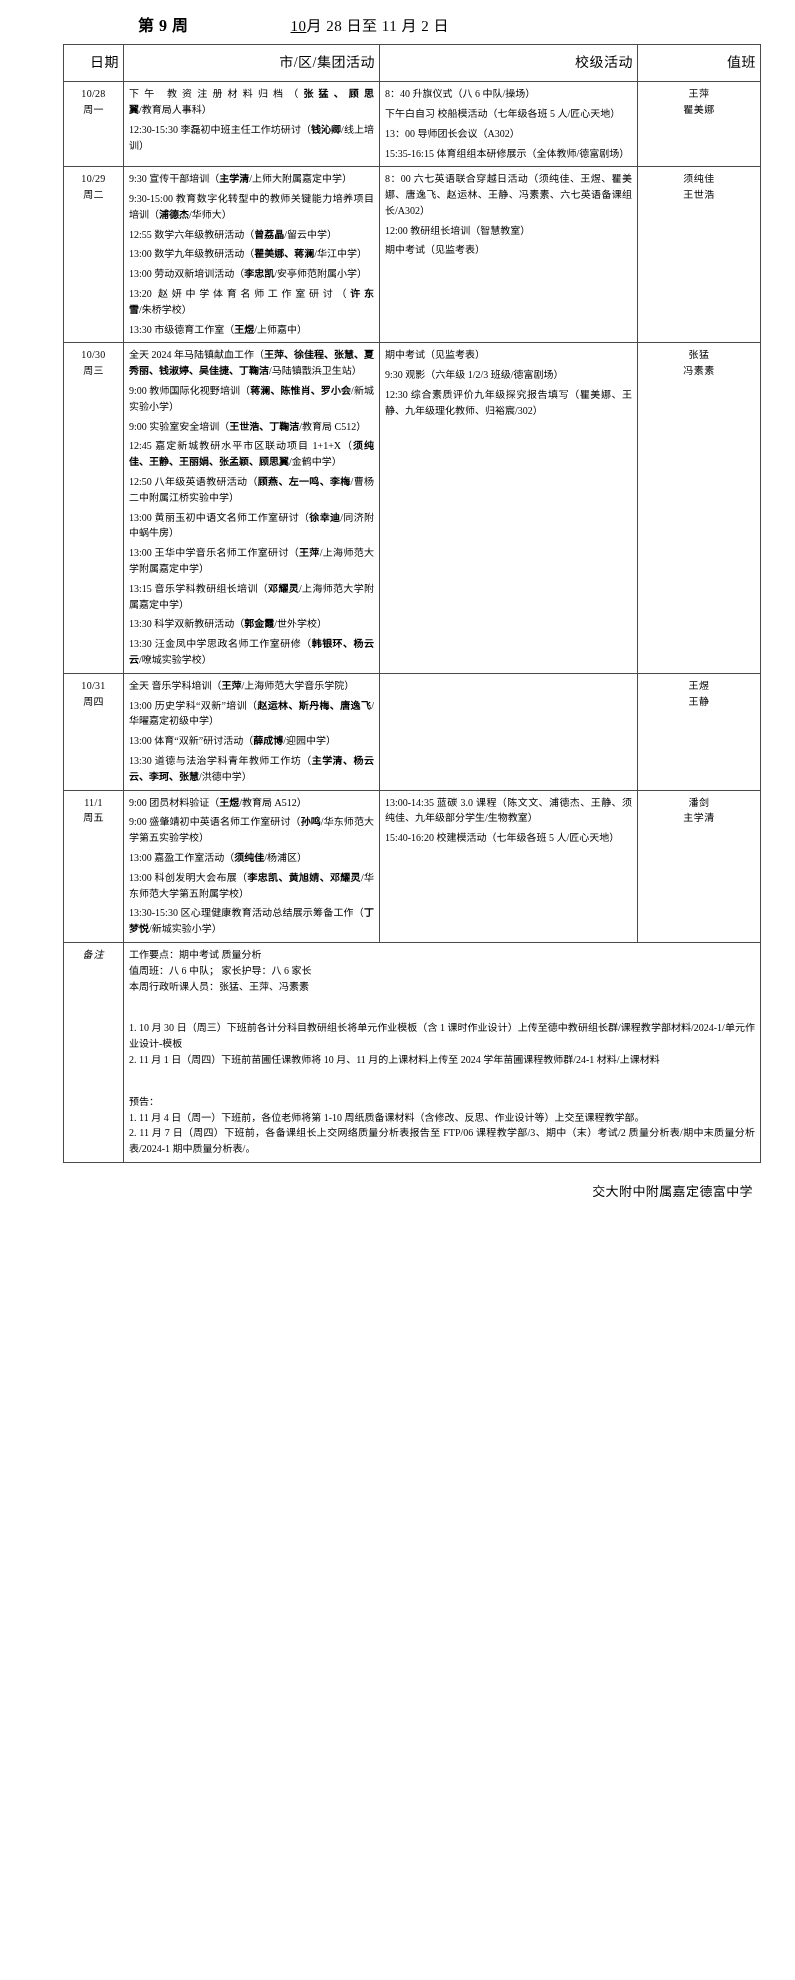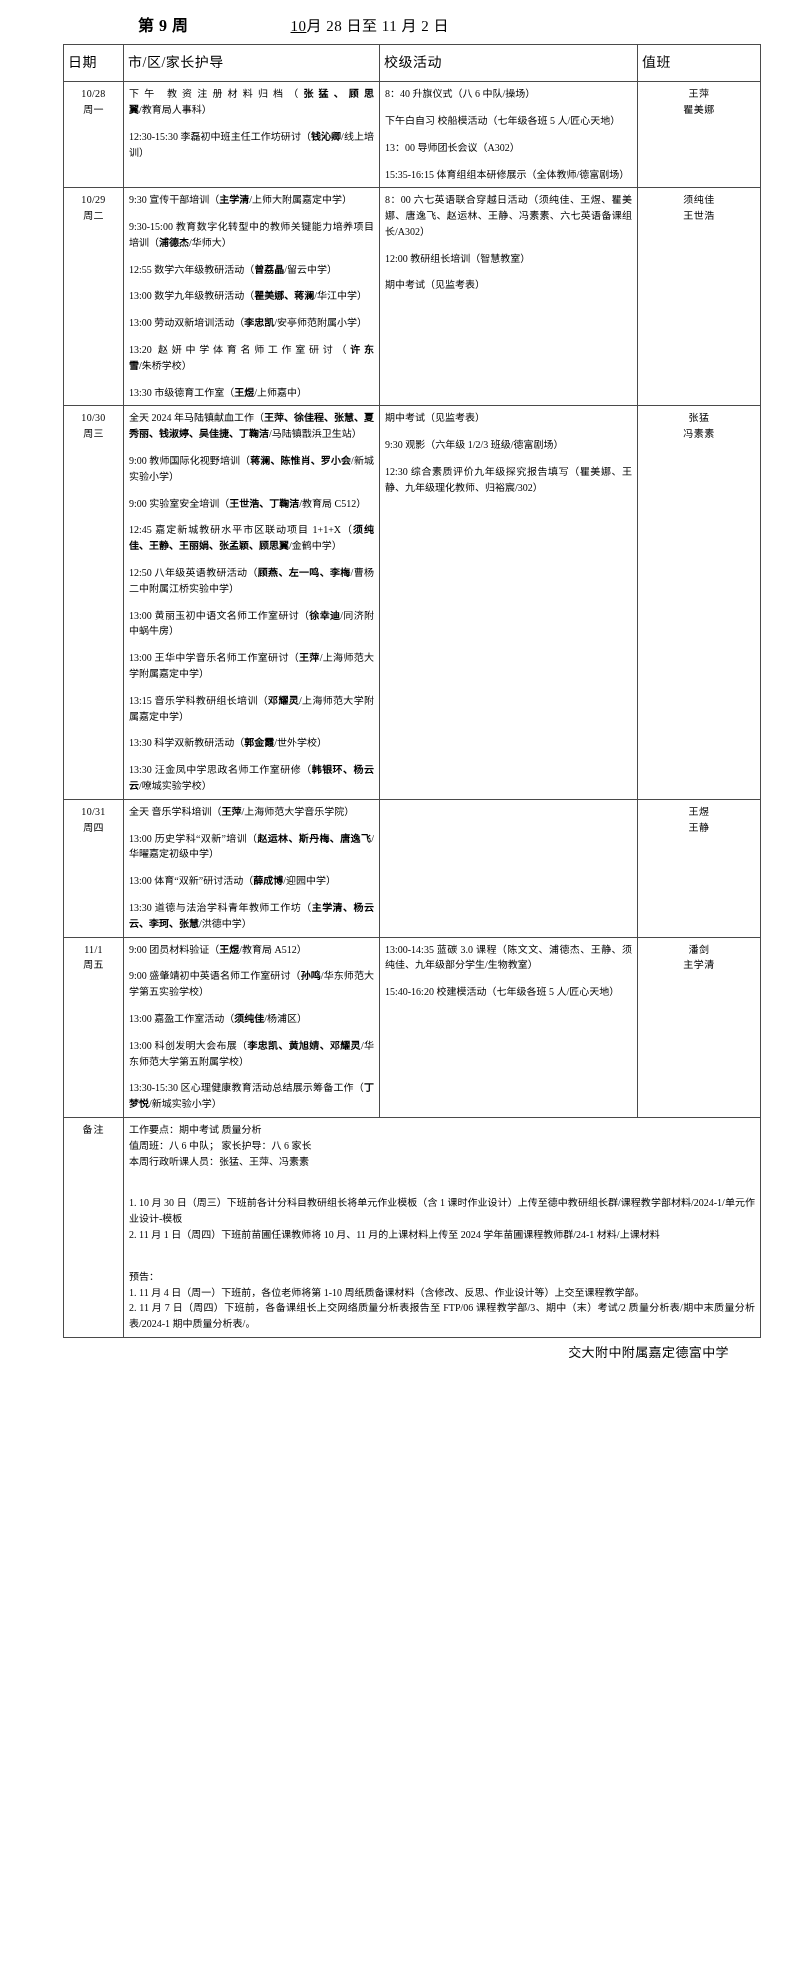--- a/index.html
+++ b/index.html
@@ -54,21 +54,21 @@
   }
   table.sched th,
   table.sched td {
     border: 1px solid #4a4a4a;
     vertical-align: top;
     padding: 4px 5px 5px 5px;
     font-size: 10px;
     line-height: 1.58;
   }
   table.sched th {
-    text-align: left;
+    text-align: right;
     vertical-align: middle;
     font-weight: normal;
     font-size: 14px;
     padding: 7px 4px;
     letter-spacing: 0.5px;
   }
   col.c-date   { width: 60px; }
   col.c-city   { width: 256px; }
   col.c-school { width: 258px; }
   col.c-duty   { width: 123px; }
@@ -87,41 +87,42 @@
     vertical-align: middle;
     font-size: 13px;
     line-height: 1.85;
     letter-spacing: 0.5px;
   }
   td.act-cell p {
     margin: 0;
     text-align: justify;
     text-justify: inter-ideograph;
   }
-  td.act-cell p + p { margin-top: 11px; }
+  td.act-cell p + p { margin-top: 4px; }
   .b { font-weight: bold; }
 
   td.notes-label {
     text-align: center;
     vertical-align: middle;
     font-size: 13.5px;
     letter-spacing: 1px;
+    font-style: italic;
   }
   td.notes-body {
     font-size: 12.5px;
     line-height: 1.62;
     padding: 8px 7px 10px 7px;
   }
   td.notes-body p { margin: 0; text-align: justify; }
   td.notes-body p.gap { margin-top: 26px; }
 
   
   .doc-footer {
-    margin-top: 4px;
-    padding-right: 66px;
+    margin-top: 18px;
+    padding-right: 42px;
     text-align: right;
     font-size: 13px;
     line-height: 1.7;
     letter-spacing: 0.4px;
   }
 </style>
 </head>
 <body>
 
 <div class="page">
@@ -134,21 +135,21 @@
   <table class="sched">
     <colgroup>
       <col class="c-date">
         <col class="c-city">
         <col class="c-school">
         <col class="c-duty">
     </colgroup>
     <thead>
       <tr>
         <th>日期</th>
-        <th>市/区/家长护导</th>
+        <th>市/区/集团活动</th>
         <th>校级活动</th>
         <th>值班</th>
       </tr>
     </thead>
     <tbody id="sched-body">
         <tr>
           <td class="date-cell">
             <div>10/28</div>
             <div>周一</div>
           </td>

